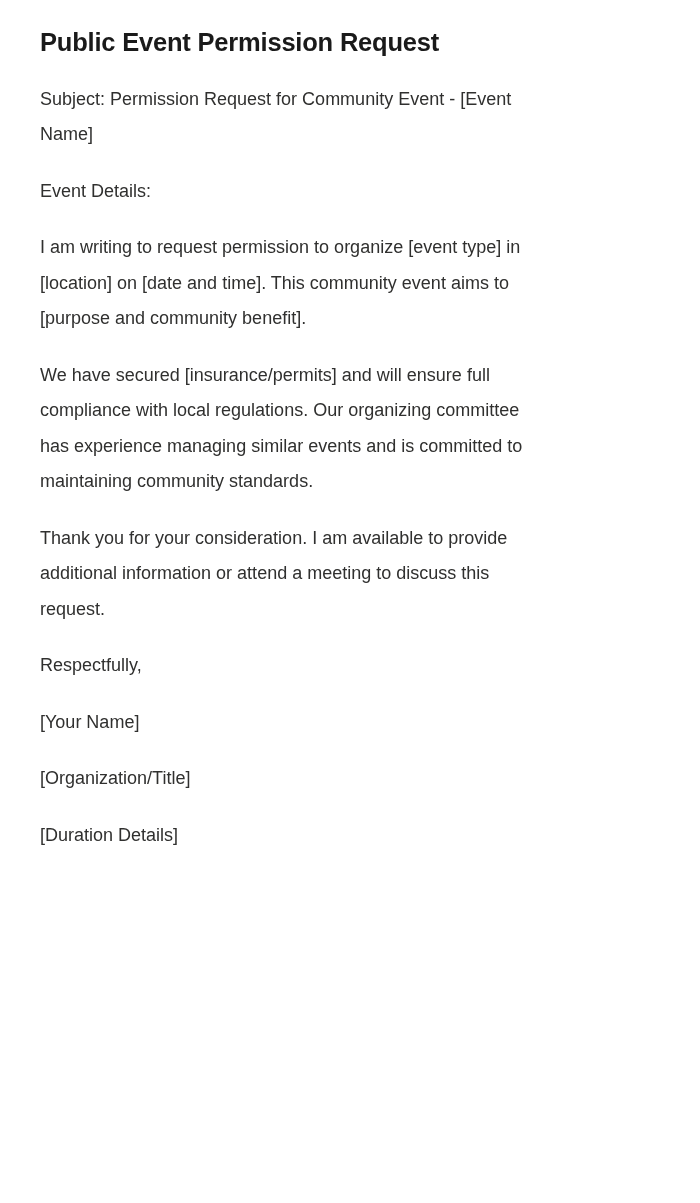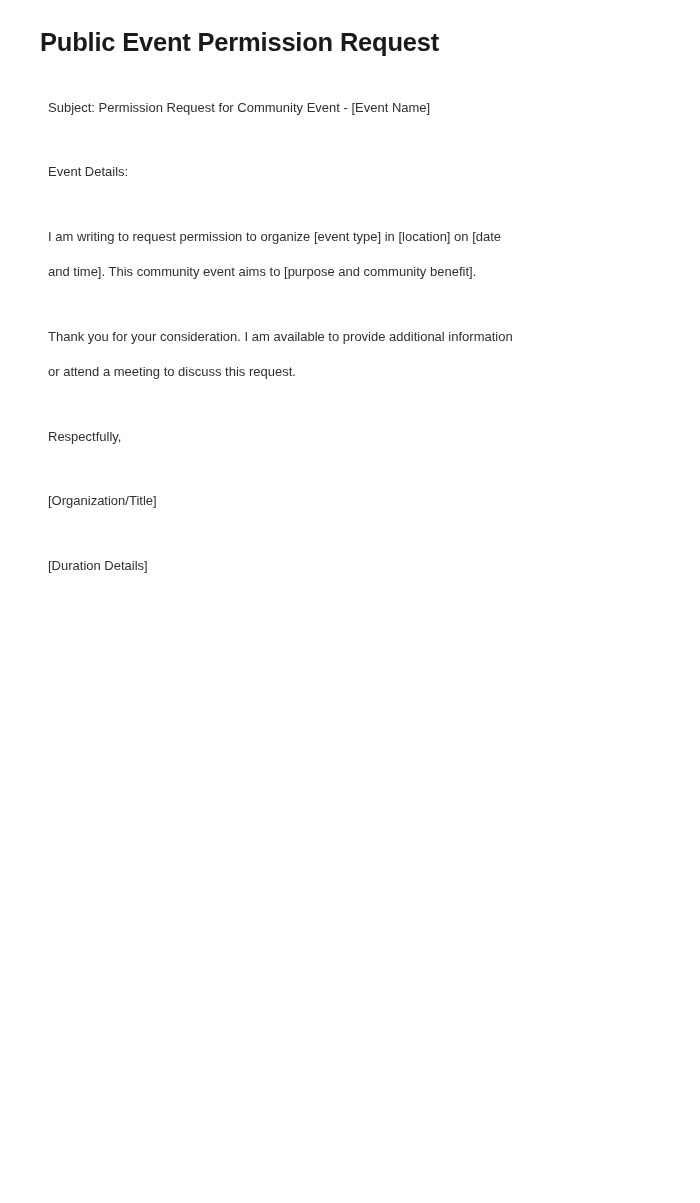--- a/index.html
+++ b/index.html
@@ -24,24 +24,24 @@
   .doc-title {
     font-size: 25.5px;
     font-weight: bold;
     color: #1a1a1a;
     letter-spacing: -0.2px;
     margin: 0;
     padding-top: 27px;
     line-height: 1.25;
   }
   .block {
-    font-size: 13px;
+    font-size: 18px;
     line-height: 35.5px;
     color: #30302f;
-    margin: 8px;
+    margin: 0;
     padding-top: 21px;
     max-width: 588px;
     word-wrap: break-word;
   }
   .block.first-body {
     padding-top: 23px;
   }
   .list-line {
     font-size: 19px;
     line-height: 35.5px;
@@ -62,24 +62,26 @@
   <h1 class="doc-title">Public Event Permission Request</h1>
 
   <p class="block first-body">Subject: Permission Request for Community Event - [Event Name]</p>
 
 
   <p class="block">Event Details:</p>
 
   <p class="block">I am writing to request permission to organize [event type] in [location] on [date and time]. This community event aims to [purpose and community benefit].</p>
 
 
+  <p class="block">We have secured [insurance/permits] and will ensure full compliance with local regulations. Our organizing committee has experience managing similar events and is committed to maintaining community standards.</p>
 
   <p class="block">Thank you for your consideration. I am available to provide additional information or attend a meeting to discuss this request.</p>
 
   <p class="block">Respectfully,</p>
 
+  <p class="block">[Your Name]</p>
 
   <p class="block">[Organization/Title]</p>
 
   <p class="block">[Duration Details]</p>
 
   <div class="bottom-pad"></div>
 </div>
 
 </body></html>

